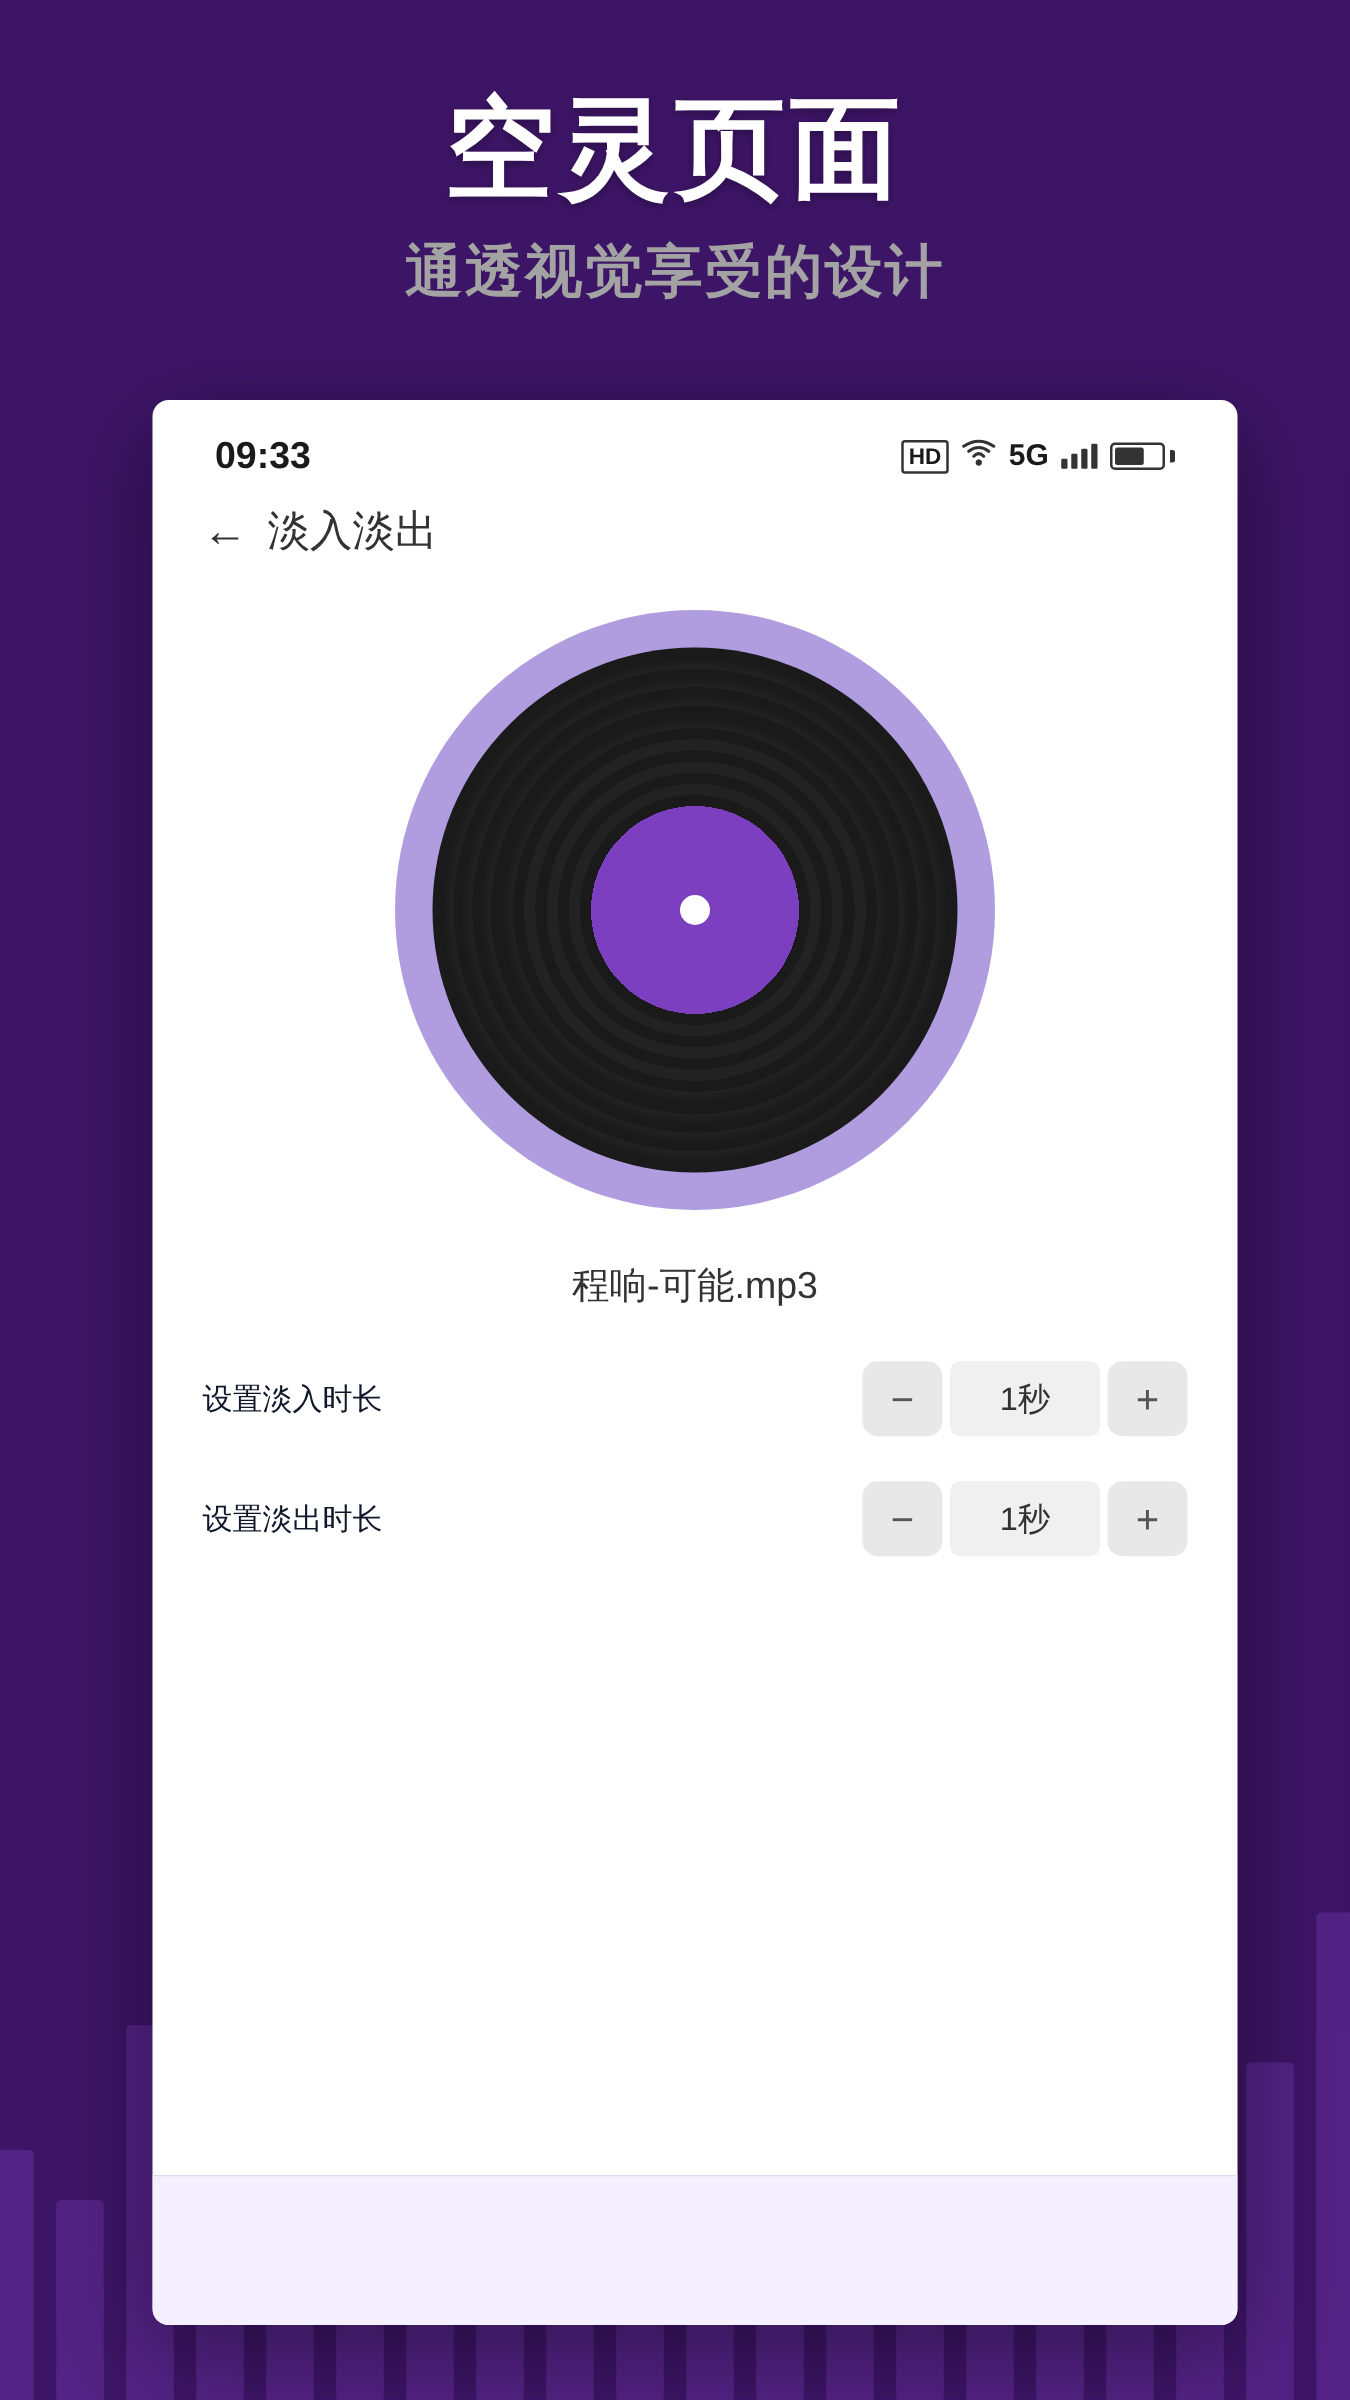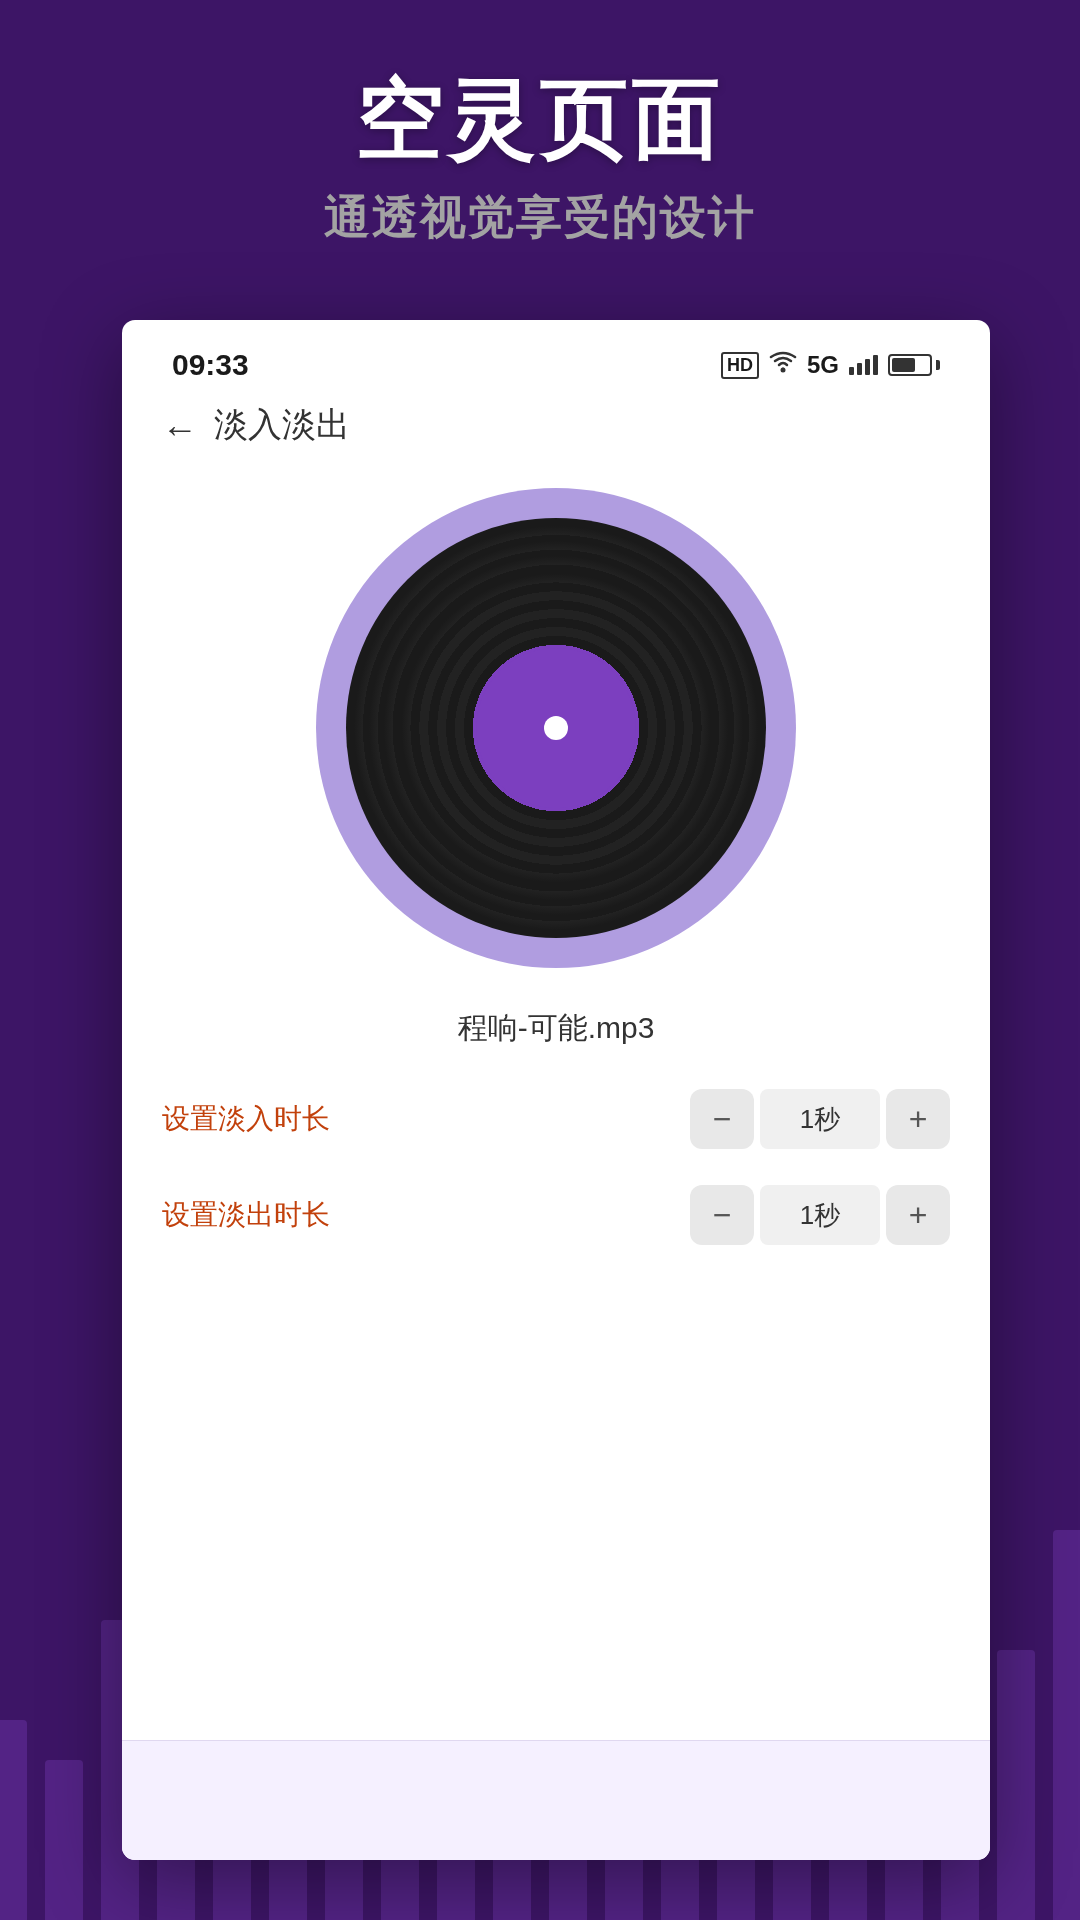--- a/index.html
+++ b/index.html
@@ -273,22 +273,22 @@
       padding: 0 40px;
     }
 
     .control-row {
       display: flex;
       align-items: center;
       margin-bottom: 36px;
     }
 
     .control-label {
-      font-size: 28px;
-      color: #c2410c;
+      font-size: 24px;
+      color: #0f172a;
       flex: 1;
     }
 
     .stepper {
       display: flex;
       align-items: center;
       gap: 0;
     }
 
     .stepper-btn {

